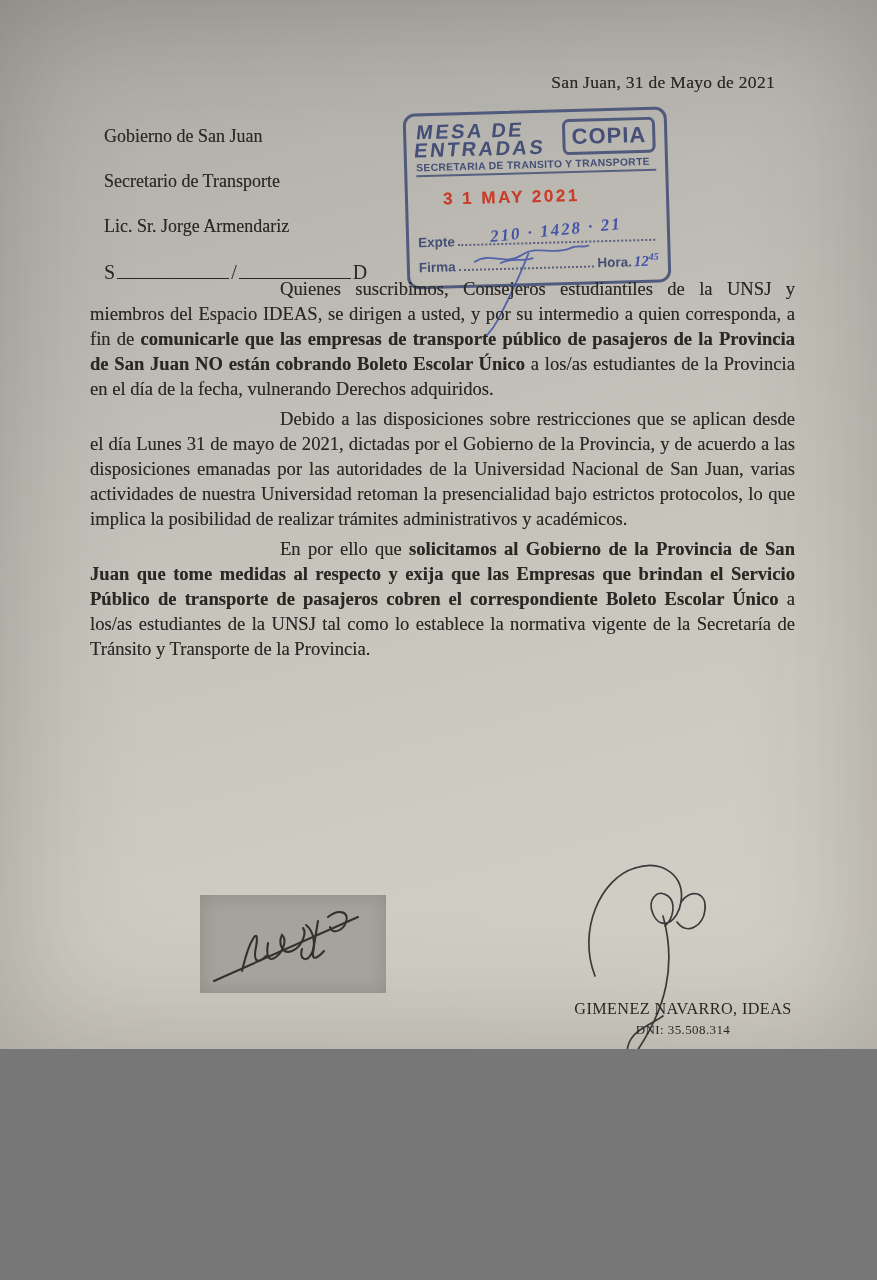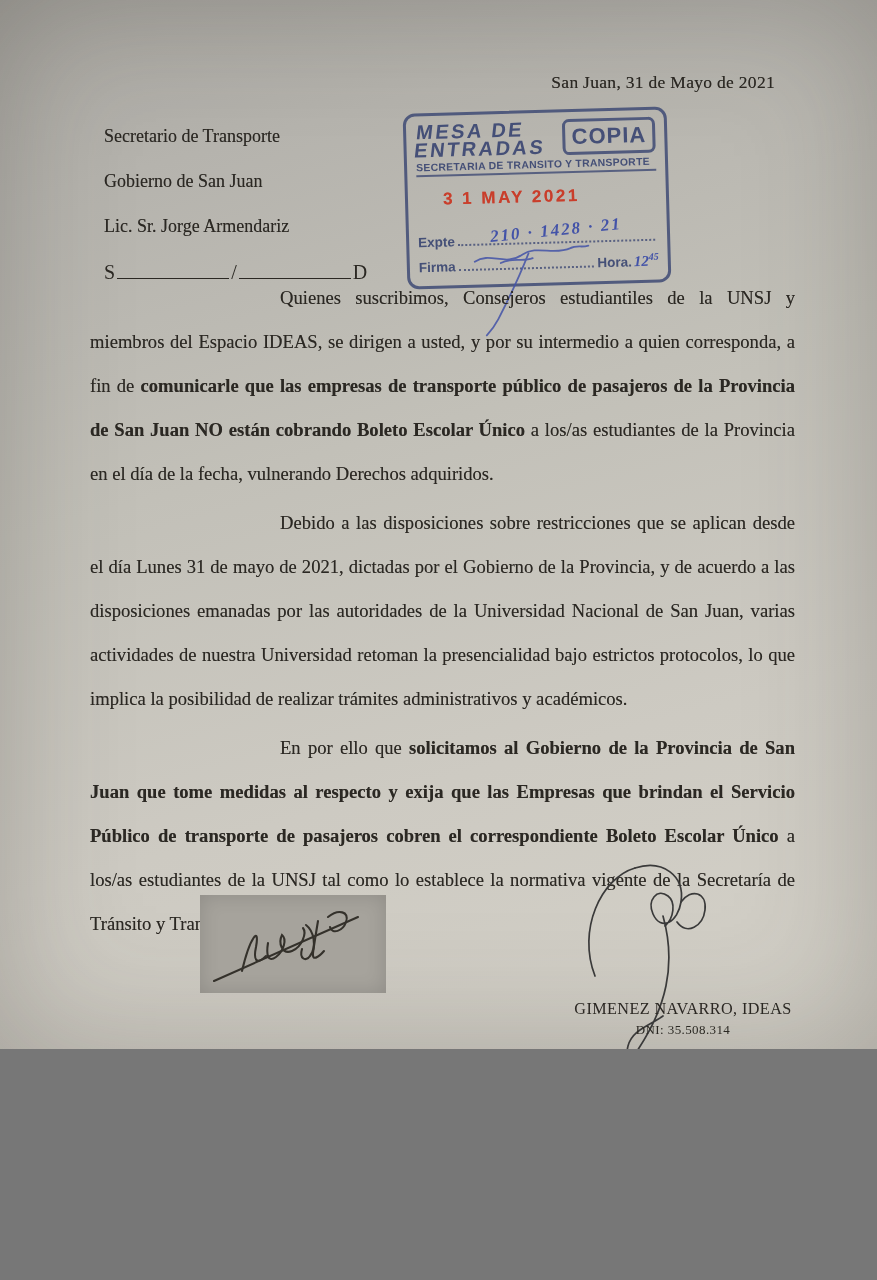--- a/index.html
+++ b/index.html
@@ -52,21 +52,21 @@
     text-shadow:0 0 .6px rgba(201,62,43,.6);
   }
   .es-line{display:flex;align-items:baseline;font-size:13.5px;font-weight:bold;position:relative;margin-top:7px;}
   .es-line .dots{flex:1;border-bottom:2px dotted rgba(62,74,116,.8);height:11px;margin:0 3px;}
   .hand{font-family:"Liberation Serif", serif;font-style:italic;color:#4353a8;font-weight:bold;}
   .expte-val{position:absolute;left:72px;top:-10px;font-size:17px;letter-spacing:2px;transform:rotate(-4deg);white-space:nowrap;}
   .hora-val{font-size:15px;margin-left:2px;white-space:nowrap;}
   .hora-val sup{font-size:10px;}
   .firma-squiggle{position:absolute;left:52px;top:-14px;width:140px;height:100px;overflow:visible;pointer-events:none;}
   
-  .body-text{position:absolute;left:90px;top:276px;width:705px;font-size:18.6px;line-height:44px;text-align:justify;}
+  .body-text{position:absolute;left:90px;top:276px;width:705px;font-size:18.6px;line-height:25px;text-align:justify;}
   .body-text p{margin:0 0 5px 0;text-indent:190px;text-shadow:0 0 .5px rgba(43,40,35,.5);}
   .body-text .b{font-weight:bold;}
   
   .sig-box{
     position:absolute;left:200px;top:895px;width:186px;height:98px;
     background:#a6a39c;box-shadow:inset 0 0 20px rgba(0,0,0,.14);
   }
   .sig-name-block{position:absolute;text-align:center;font-size:16.2px;letter-spacing:.4px;}
   .sig-name-block .dni{font-size:13px;margin-top:3px;}
   .left-name{left:158px;top:1056px;width:295px;}
@@ -106,22 +106,22 @@
         <g stroke="#4353a8" fill="none" stroke-width="1.8" stroke-linecap="round" opacity=".85">
           <path d="M4,20 C20,10 34,26 52,14 C66,5 84,16 100,9 C106,6 112,9 118,7"></path>
           <path d="M58,13 C50,32 38,56 26,78 C22,85 18,90 14,94"></path>
           <path d="M30,22 C42,16 52,22 62,18"></path>
         </g>
       </svg>
     </div>
   </div>
 
   <div class="recipient">
+    <div class="rline">Gobierno de San Juan</div>
     <div class="rline">Secretario de Transporte</div>
-    <div class="rline">Gobierno de San Juan</div>
     <div class="rline">Lic. Sr. Jorge Armendariz</div>
     <div class="sd-line"><span>S</span><span class="uline"></span><span>/</span><span class="uline"></span><span>D</span></div>
   </div>
 
   <div class="body-text">
     <p><span>Quienes suscribimos, Consejeros estudiantiles de la UNSJ y miembros del Espacio IDEAS, se dirigen a usted, y por su intermedio a quien corresponda, a fin de </span><span class="b">comunicarle que las empresas de transporte público de pasajeros de la Provincia de San Juan NO están cobrando Boleto Escolar Único</span><span> a los/as estudiantes de la Provincia en el día de la fecha, vulnerando Derechos adquiridos.</span></p>
     <p><span>Debido a las disposiciones sobre restricciones que se aplican desde el día Lunes 31 de mayo de 2021, dictadas por el Gobierno de la Provincia, y de acuerdo a las disposiciones emanadas por las autoridades de la Universidad Nacional de San Juan, varias actividades de nuestra Universidad retoman la presencialidad bajo estrictos protocolos, lo que implica la posibilidad de realizar trámites administrativos y académicos.</span></p>
     <p><span>En por ello que </span><span class="b">solicitamos al Gobierno de la Provincia de San Juan que tome medidas al respecto y exija que las Empresas que brindan el Servicio Público de transporte de pasajeros cobren el correspondiente Boleto Escolar Único</span><span> a los/as estudiantes de la UNSJ tal como lo establece la normativa vigente de la Secretaría de Tránsito y Transporte de la Provincia.</span></p>
   </div>
 

